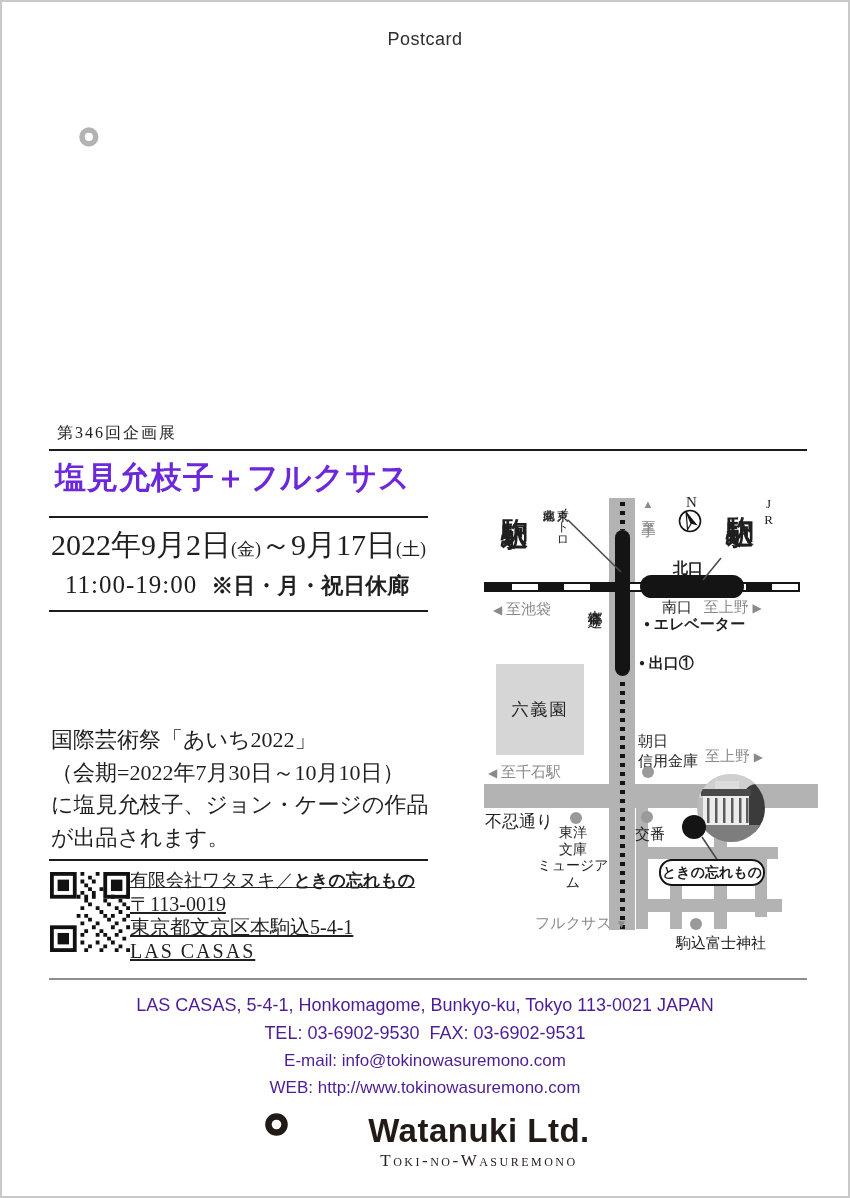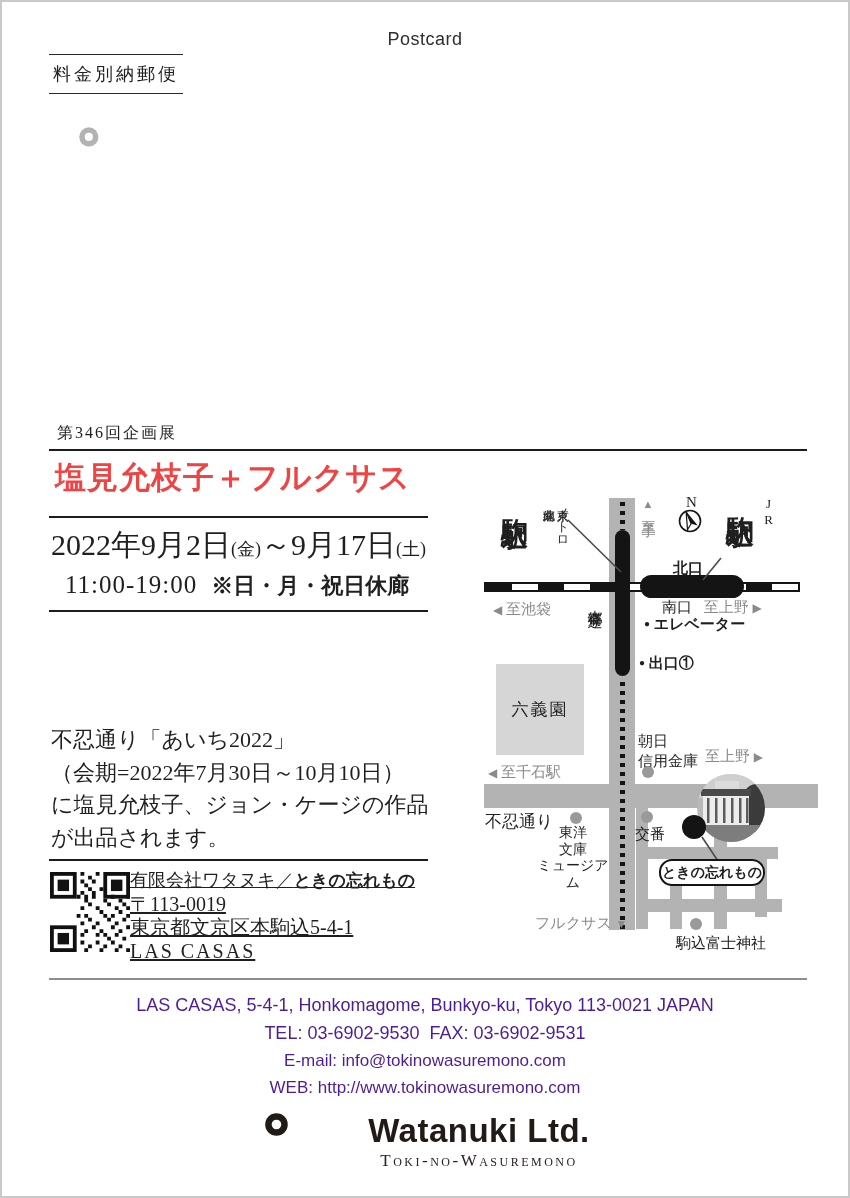--- a/index.html
+++ b/index.html
@@ -24,21 +24,21 @@
 
   
   .series { top: 421px; left: 55px; font-size: 16px; letter-spacing: 2px; }
   .rule { position: absolute; background: #1c1c1c; }
   .rule-full  { top: 447px; left: 47px; width: 758px; height: 2px; }
   .rule-l1    { top: 514px; left: 47px; width: 379px; height: 2px; }
   .rule-l2    { top: 608px; left: 47px; width: 379px; height: 1.5px; }
   .rule-l3    { top: 857px; left: 47px; width: 379px; height: 1.5px; }
   .rule-gray  { top: 976px; left: 47px; width: 758px; height: 2px; background: #8e8e8e; }
   .title { top: 455px; left: 53px; font-family: "Liberation Sans", sans-serif;
-    font-weight: bold; font-size: 31px; letter-spacing: 1px; color: #ef4444; }
+    font-weight: bold; font-size: 31px; letter-spacing: 1px; color: #6d28d9; }
   .date-line { top: 523px; left: 49px; display: flex; align-items: baseline; }
   .date-line .big { font-size: 30px; }
   .date-line .small { font-size: 18px; }
   .hours-line { top: 569px; left: 63px; display: flex; align-items: baseline; gap: 14px; }
   .hours-line .time { font-size: 25px; letter-spacing: 1px; }
   .hours-line .closed { font-size: 22px; font-weight: bold; }
 
   .catalog  { top: 620px; left: 49px; font-size: 22px; line-height: 33px; }
   .festival { top: 722px; left: 49px; font-size: 22px; line-height: 32.5px; }
 
@@ -97,21 +97,20 @@
   .map-overlay { position: absolute; left: 0; top: 0; z-index: 4; pointer-events: none; }
   .mark-gray .ring { fill: #b3b3b3; }
   .mark-black .ring { fill: #221a16; }
 </style>
 </head>
 <body>
 
 <div class="page">
 
   <div class="abs postcard-label sans">Postcard</div>
-  <div class="abs postage">料金別納郵便</div>
 
   <svg class="abs wmark-top mark-gray" width="74" height="58" viewBox="0 0 100 76">
     <polyline points="16,22 36,68 56,12 75,68 93,10" fill="none" stroke-width="15" stroke-linejoin="miter" stroke-miterlimit="8"></polyline>
     <circle class="ring" cx="16" cy="19" r="13"></circle>
     <circle cx="16" cy="19" r="5.5" fill="#ffffff"></circle>
   </svg>
 
   <div class="abs series">第346回企画展</div>
   <div class="rule rule-full"></div>
   <div class="abs title">塩見允枝子＋フルクサス</div>
@@ -124,21 +123,21 @@
     <span class="big">9月17日</span>
     <span class="small">(土)</span>
   </div>
   <div class="abs hours-line">
     <span class="time">11:00-19:00</span>
     <span class="closed">※日・月・祝日休廊</span>
   </div>
   <div class="rule rule-l2"></div>
 
   <div class="abs festival">
-    <div>不忍通り「あいち2022」</div>
+    <div>国際芸術祭「あいち2022」</div>
     <div>（会期=2022年7月30日～10月10日）</div>
     <div>に塩見允枝子、ジョン・ケージの作品</div>
     <div>が出品されます。</div>
   </div>
   <div class="rule rule-l3"></div>
 
   <svg class="abs qr" width="80" height="80" viewBox="0 0 84 84">
     <rect width="84" height="84" fill="#fff"></rect>
     <g fill="#111">
       <rect x="0" y="0" width="28" height="28"></rect>

